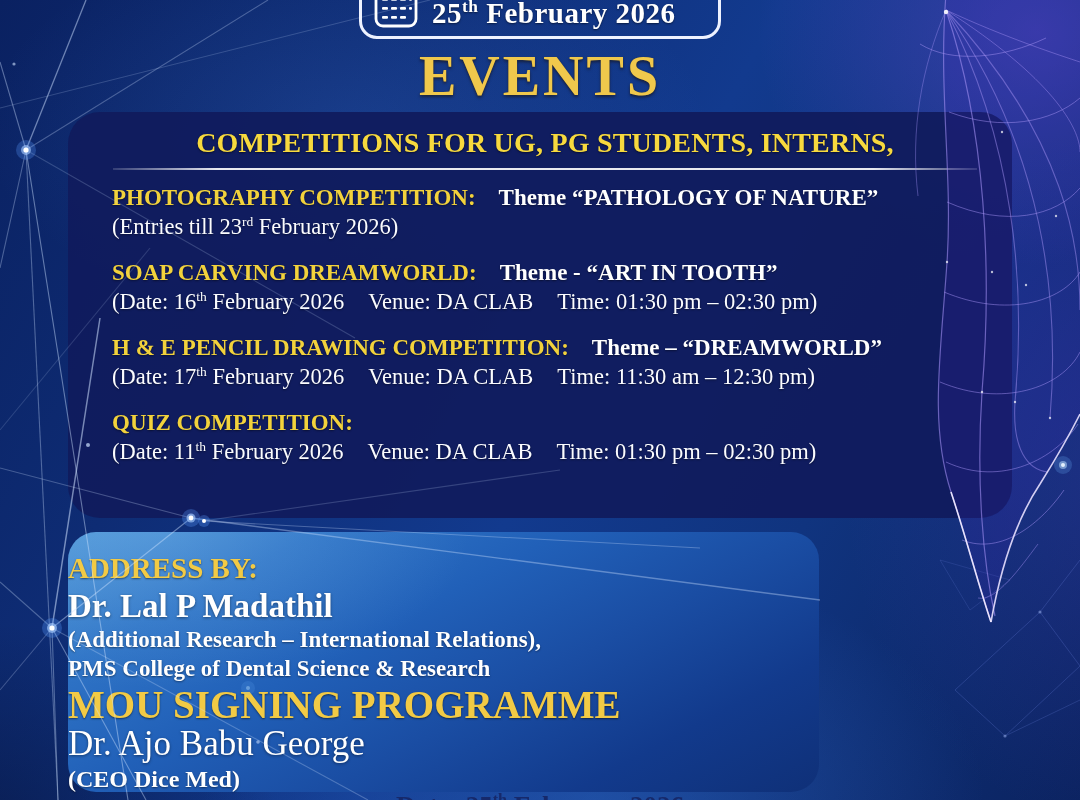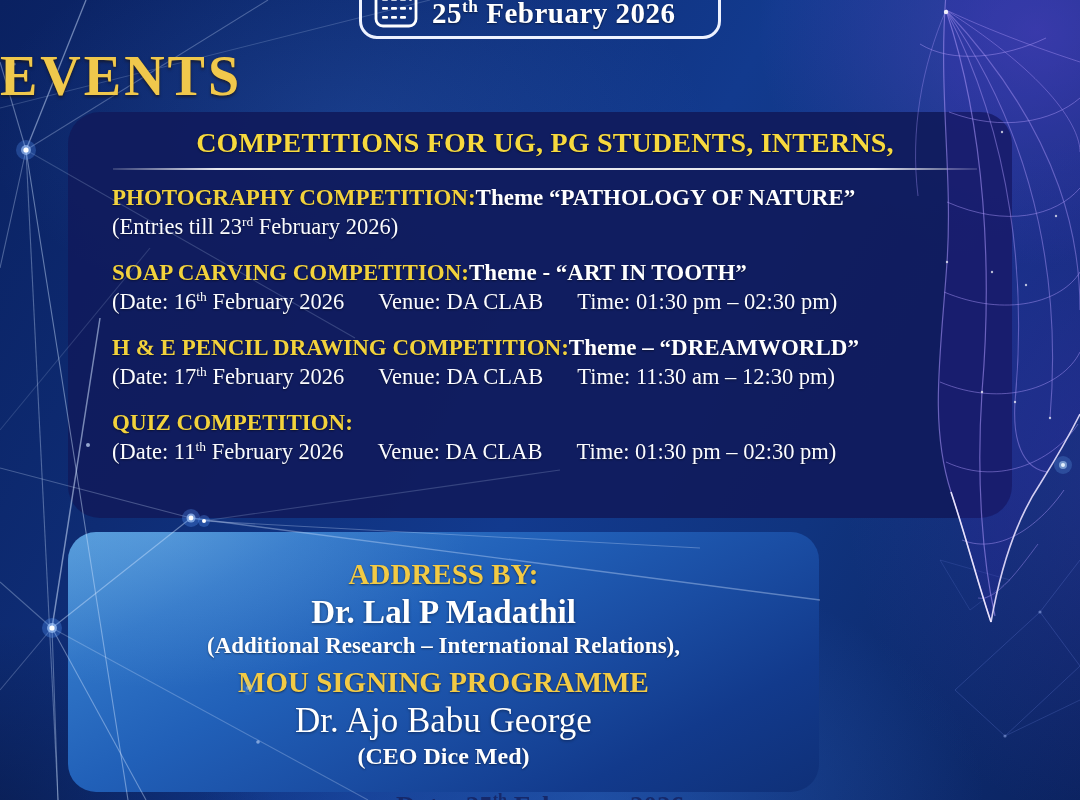--- a/index.html
+++ b/index.html
@@ -27,51 +27,51 @@
   .comp-heading{
     text-align:center;color:#f7d93e;font-size:28px;font-weight:700;line-height:33px;
     text-shadow:0 1px 2px rgba(0,0,0,.55);letter-spacing:.2px;
   }
   .divider{margin:9px auto 0;width:864px;height:2px;
     background:linear-gradient(90deg,rgba(255,255,255,.15),rgba(255,255,255,.9) 12%,rgba(255,255,255,.9) 88%,rgba(255,255,255,.15));}
   .comp-items{margin-top:13px;}
   .comp-item{margin-bottom:17px;}
   .item-title{font-size:23px;font-weight:700;color:#ffffff;line-height:29px;text-shadow:0 1px 2px rgba(0,0,0,.45);}
   .item-name{color:#f2d23c;}
-  .item-theme{margin-left:0;}
+  .item-theme{margin-left:23px;}
   .item-detail{font-size:22.5px;font-weight:400;color:#fbfcff;line-height:29px;text-shadow:0 1px 2px rgba(0,0,0,.45);}
-  .seg{margin-left:34px;}
+  .seg{margin-left:24px;}
   sup.ord{font-size:60%;vertical-align:super;line-height:0;}
   
   .date-banner{
     position:absolute;left:359px;top:-18px;width:362px;height:57px;z-index:4;
     border:3px solid #eef2ff;border-radius:18px;box-sizing:border-box;
     display:flex;align-items:flex-end;padding:0 0 6px 11px;
   }
   .date-text{margin-left:13px;color:#ffffff;font-size:29px;font-weight:700;letter-spacing:.5px;
     text-shadow:0 1px 2px rgba(0,0,0,.5);white-space:pre;}
   
   .events-title{
-    position:absolute;top:44px;left:0;width:100%;z-index:4;
+    position:absolute;top:44px;left:0;width:100%;z-index:4;text-align:center;
     font-size:56px;font-weight:700;letter-spacing:3px;color:#f0c84c;
     text-shadow:0 2px 3px rgba(25,12,0,.55), 0 0 1px rgba(120,80,0,.5);
   }
   
   .address-panel{
     position:absolute;left:68px;top:532px;width:751px;height:260px;z-index:2;
-    border-radius:28px;box-sizing:border-box;text-align:center;padding-top:24px;
+    border-radius:28px;box-sizing:border-box;padding-top:18px;
     background:
       radial-gradient(480px 240px at 12% 0%, rgba(130,190,240,.28), transparent 65%),
       linear-gradient(152deg,#4e95d6 0%,#2f74c6 20%,#2160b8 40%,#1a4da3 60%,#123a8c 80%,#0f3078 100%);
   }
   .addr-heading{color:#f2ca45;font-size:29px;line-height:36px;font-weight:700;text-shadow:0 1px 2px rgba(0,0,0,.5);}
   .addr-name{color:#ffffff;font-size:33px;line-height:40px;font-weight:700;text-shadow:0 1px 3px rgba(0,0,0,.45);}
   .addr-role{color:#ffffff;font-size:23px;line-height:28px;font-weight:700;text-shadow:0 1px 2px rgba(0,0,0,.45);}
   .addr-org{color:#ffffff;font-size:23px;line-height:29px;font-weight:700;text-shadow:0 1px 2px rgba(0,0,0,.45);}
-  .mou-heading{color:#f2ca45;font-size:29px;line-height:36px;font-weight:700;margin-top:4px;text-shadow:0 1px 2px rgba(0,0,0,.5);}
+  .mou-heading{color:#f2ca45;font-size:39px;line-height:36px;font-weight:700;margin-top:4px;text-shadow:0 1px 2px rgba(0,0,0,.5);}
   .mou-name{color:#ffffff;font-size:35px;line-height:42px;font-weight:400;text-shadow:0 1px 3px rgba(0,0,0,.45);}
   .mou-role{color:#ffffff;font-size:24px;line-height:28px;font-weight:700;text-shadow:0 1px 2px rgba(0,0,0,.45);}
   
   .footer-partial{
     position:absolute;top:791px;left:0;width:100%;z-index:4;text-align:center;
     color:#16296b;font-size:27px;font-weight:700;white-space:pre;
   }
 </style>
 </head>
 <body>
@@ -89,21 +89,21 @@
         <div class="item-title">
           <span class="item-name">PHOTOGRAPHY COMPETITION:</span><span class="item-theme">Theme “PATHOLOGY OF NATURE”</span>
         </div>
         <div class="item-detail">
           <span>(Entries till 23</span><sup class="ord">rd</sup><span> February 2026)</span><span class="seg"></span><span class="seg"></span>
         </div>
       </div>
 
       <div class="comp-item">
         <div class="item-title">
-          <span class="item-name">SOAP CARVING COMPETITION:</span><span class="item-theme">Theme - “ART IN TOOTH”</span>
+          <span class="item-name">SOAP CARVING DREAMWORLD:</span><span class="item-theme">Theme - “ART IN TOOTH”</span>
         </div>
         <div class="item-detail">
           <span>(Date: 16</span><sup class="ord">th</sup><span> February 2026</span><span class="seg">Venue: DA CLAB</span><span class="seg">Time: 01:30 pm – 02:30 pm)</span>
         </div>
       </div>
 
       <div class="comp-item">
         <div class="item-title">
           <span class="item-name">H &amp; E PENCIL DRAWING COMPETITION:</span><span class="item-theme">Theme – “DREAMWORLD”</span>
         </div>
@@ -121,20 +121,21 @@
         </div>
       </div>
 
     </div>
   </section>
 
   <section class="address-panel">
     <div class="addr-heading">ADDRESS BY:</div>
     <div class="addr-name">Dr. Lal P Madathil</div>
     <div class="addr-role">(Additional Research – International Relations),</div>
+    <div class="addr-org">PMS College of Dental Science &amp; Research</div>
     <div class="mou-heading">MOU SIGNING PROGRAMME</div>
     <div class="mou-name">Dr. Ajo Babu George</div>
     <div class="mou-role">(CEO Dice Med)</div>
   </section>
 
   <svg class="decor" width="1080" height="800" viewBox="0 0 1080 800">
 
     <g stroke="#cfe2ff" stroke-width="1.1" fill="none">
       <line x1="0" y1="108" x2="430" y2="0" opacity="0.20"></line>
       <line x1="0" y1="430" x2="150" y2="248" opacity="0.16"></line>

